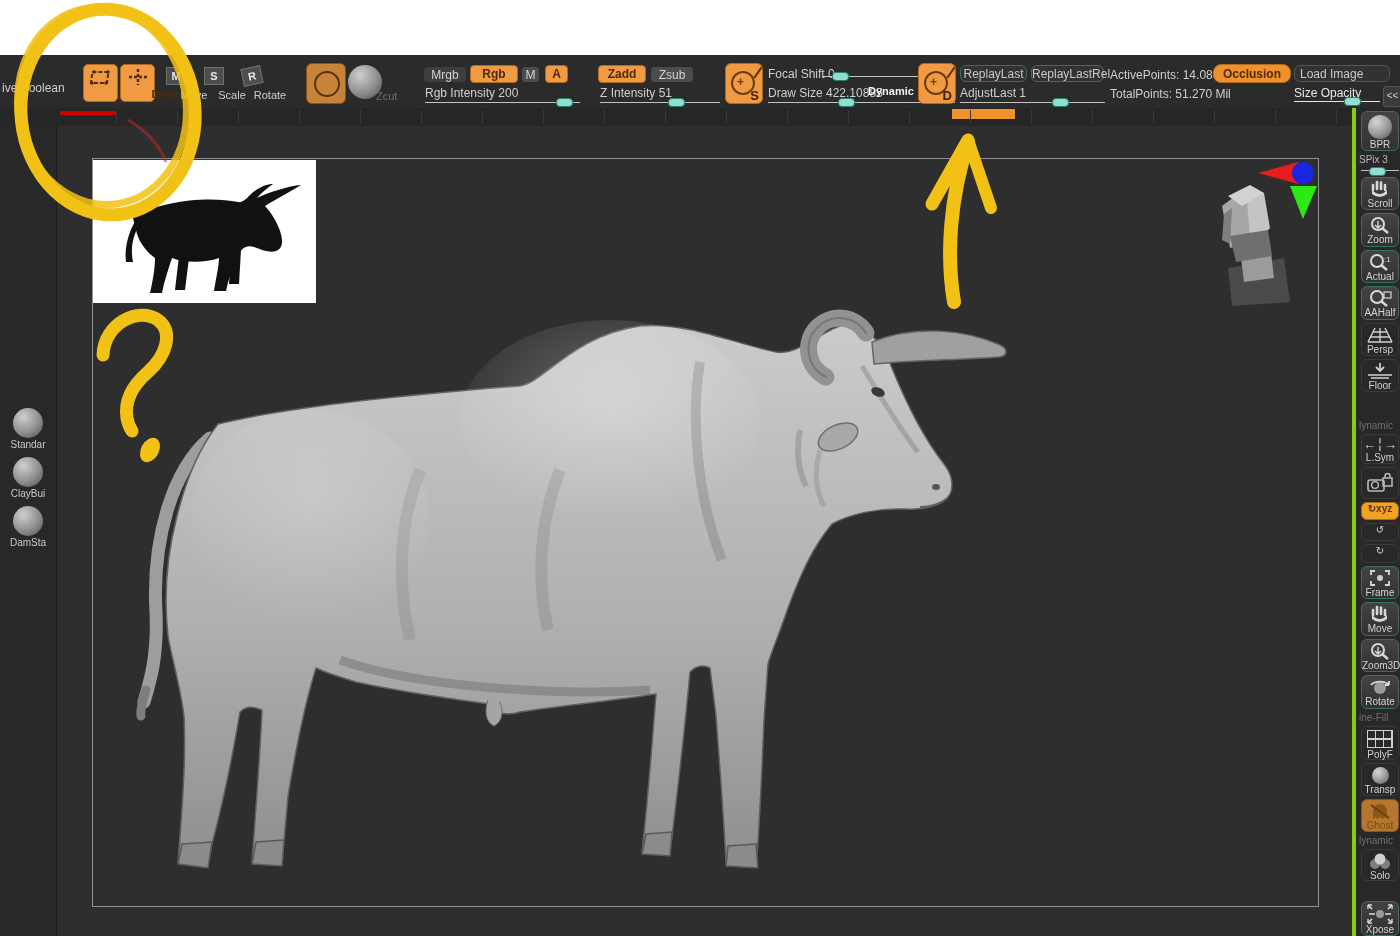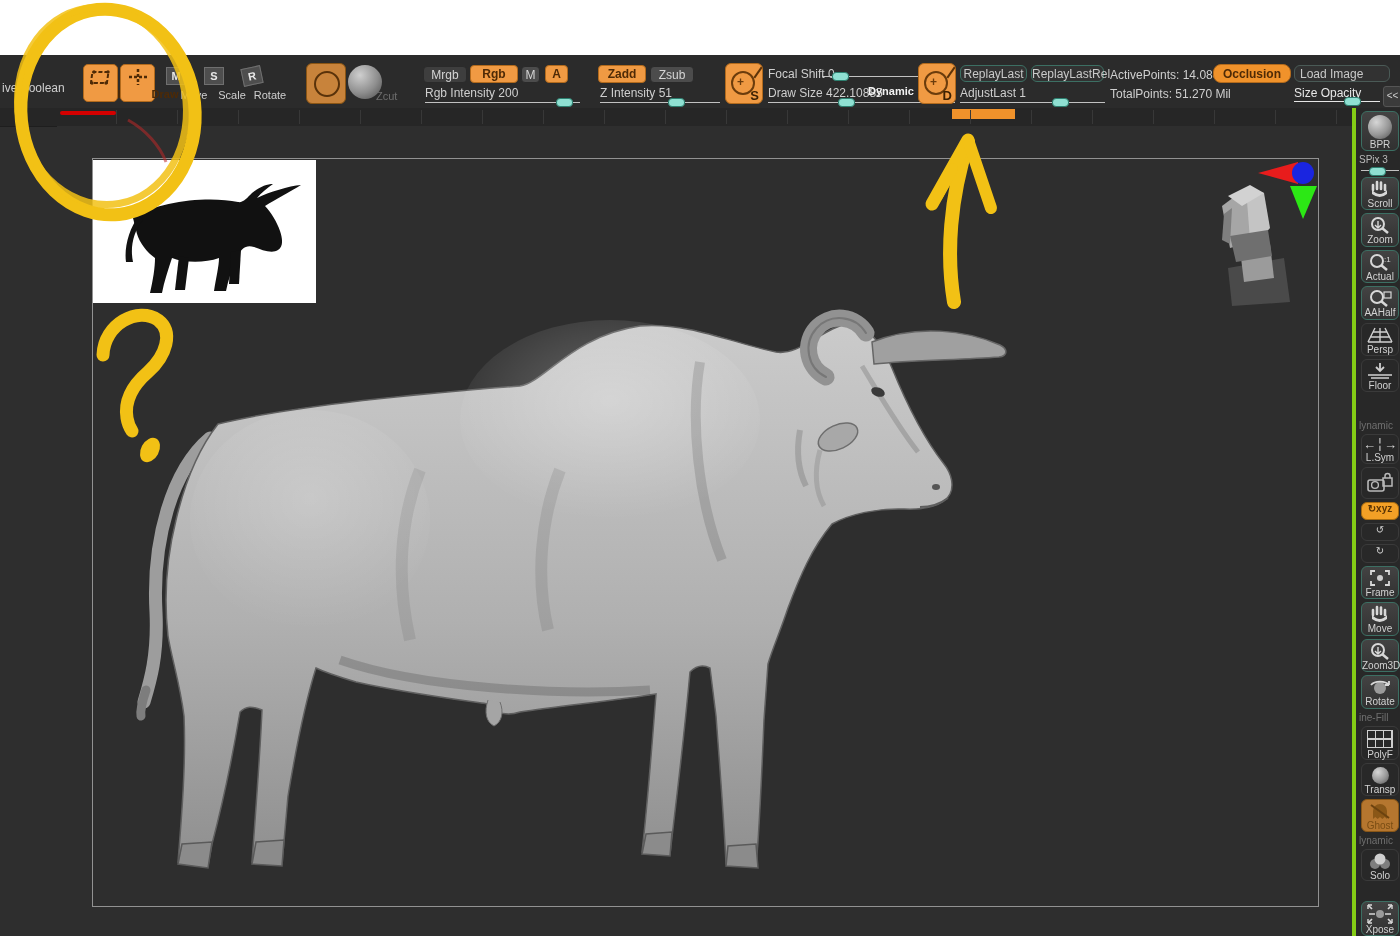--- a/index.html
+++ b/index.html
@@ -183,20 +183,27 @@
       <div class="tabdiv" style="left: 909px;"></div>
       <div class="tabdiv" style="left: 970px;"></div>
       <div class="tabdiv" style="left: 1031px;"></div>
       <div class="tabdiv" style="left: 1092px;"></div>
       <div class="tabdiv" style="left: 1153px;"></div>
       <div class="tabdiv" style="left: 1214px;"></div>
       <div class="tabdiv" style="left: 1275px;"></div>
       <div class="tabdiv" style="left: 1336px;"></div>
     </div>
 
+  <div id="left-tray">
+    <div id="brush-list" style="margin-top:282px;">
+        <div class="brush-item"><span class="sphere3" style="display:block;margin:0 auto 1px;width:30px;height:30px;"></span><span>Standar</span></div>
+        <div class="brush-item"><span class="sphere3" style="display:block;margin:0 auto 1px;width:30px;height:30px;"></span><span>ClayBui</span></div>
+        <div class="brush-item"><span class="sphere3" style="display:block;margin:0 auto 1px;width:30px;height:30px;"></span><span>DamSta</span></div>
+      </div>
+  </div>
 
   <div id="canvas-area"></div>
   <div id="canvas-doc"></div>
   <div id="ref-image">
     <svg width="223" height="143" viewBox="0 0 223 143">
       <path fill="#111111" d="M40,58 C66,40 118,36 145,42 C150,43 154,38 159,33 C166,27 174,24 180,24 C174,28 168,33 164,38
         C176,32 196,26 208,25 C198,31 182,40 172,46 C178,52 184,62 187,71 C190,80 190,87 185,90 C179,94 169,90 161,87
         C152,84 147,90 143,99 C139,110 135,120 133,131 L121,131 C123,118 126,106 126,98 C112,103 92,103 79,98
         C75,110 71,122 69,133 L57,133 C60,120 62,108 62,98 C52,91 45,80 43,70 Z"></path>
       <path fill="#111111" d="M46,56 C36,68 31,88 33,102 L40,102 C37,88 40,72 50,60 Z"></path>

